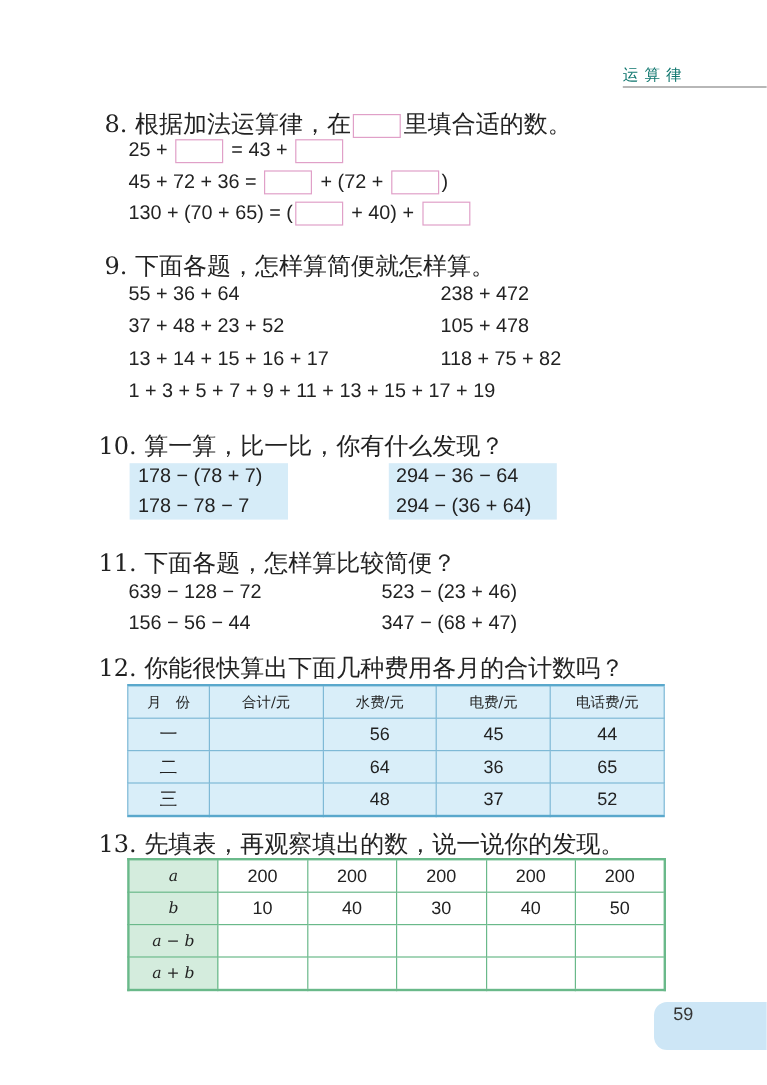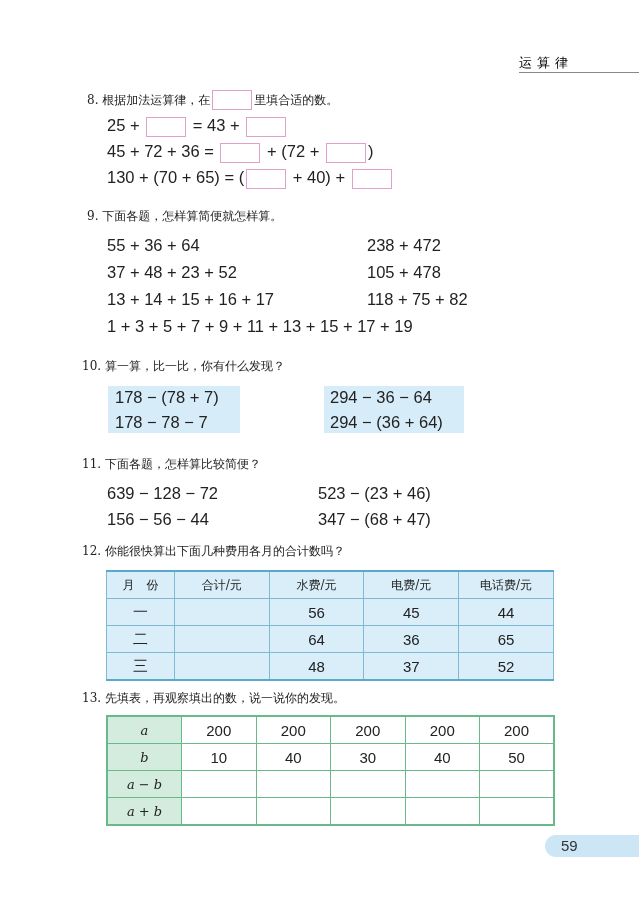--- a/index.html
+++ b/index.html
@@ -1,32 +1,32 @@
 <!DOCTYPE html>
 <html><head>
 <meta charset="utf-8">
 <style>
   html,body{margin:0;padding:0;}
   body{width:639px;height:904px;background:#fff;position:relative;overflow:hidden;
        font-family:"Liberation Sans","DejaVu Sans",sans-serif;color:#222;}
   .serif{font-family:"DejaVu Serif","Liberation Serif",serif;}
   .hdr{position:absolute;left:519px;top:52px;width:120px;height:20px;border-bottom:1px solid #888;}
-  .hdr span{font-family:"DejaVu Serif",serif;font-size:13px;letter-spacing:5px;color:#000000;position:absolute;left:0;top:2px;}
-  .q{position:absolute;font-family:"DejaVu Serif",serif;font-size:12px;color:#222;white-space:nowrap;text-align:right;}
+  .hdr span{font-family:"DejaVu Serif",serif;font-size:13px;letter-spacing:5px;color:#0f766e;position:absolute;left:0;top:2px;}
+  .q{position:absolute;font-family:"DejaVu Serif",serif;font-size:20px;color:#222;white-space:nowrap;text-align:right;}
   .ln{position:absolute;font-size:16.5px;color:#222;white-space:nowrap;}
   .box{display:inline-block;width:38px;height:18px;border:1px solid #e0a0c8;vertical-align:middle;margin:0 2px;}
   .hl{position:absolute;background:#d6ecf8;}
   table{border-collapse:collapse;position:absolute;padding-left:24px;}
   .t12 td{border:1px solid #7fb9d6;height:24px;text-align:center;font-size:15px;}
   .t12 tr.h td{font-family:"DejaVu Serif",serif;font-size:12px;}
   .t12{background:#d9eef9;border-top:2px solid #5aa8cc;border-bottom:2px solid #5aa8cc;}
   .t13 td{border:1px solid #6ab98a;height:24px;text-align:center;font-size:15px;}
   .t13 td.lab{background:#d4ecdd;font-family:"DejaVu Serif",serif;font-style:italic;font-size:13px;}
   .t13{border:2px solid #6ab98a;}
-  .pg{position:absolute;left:545px;top:835px;width:94px;height:22px;background:#cde6f6;border-radius:11px 0 0 11px;}
+  .pg{position:absolute;left:545px;top:835px;width:94px;height:40px;background:#cde6f6;border-radius:11px 0 0 11px;}
   .pg span{position:absolute;left:16px;top:2px;font-size:15px;color:#333;}
 </style>
 </head>
 <body>
 
 <div class="hdr">
     <span>运算律</span>
   </div>
 
 <div class="q" style="left:87px;top:90px;">

